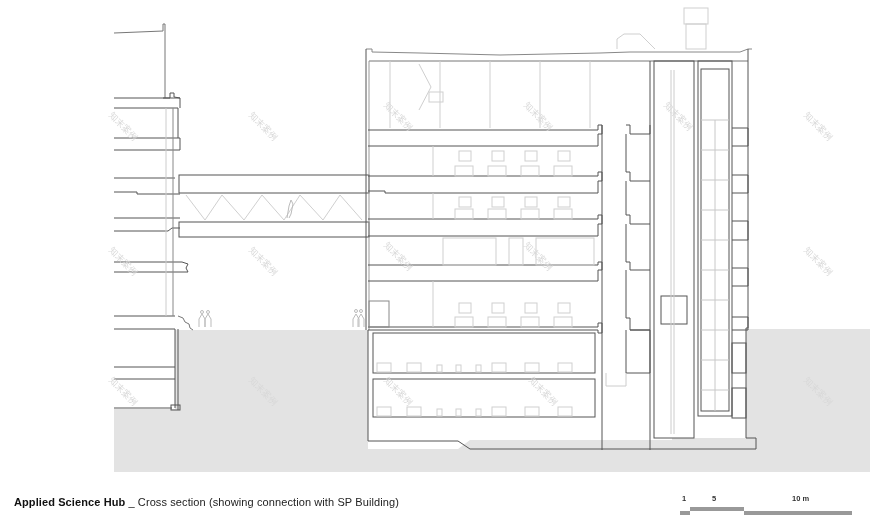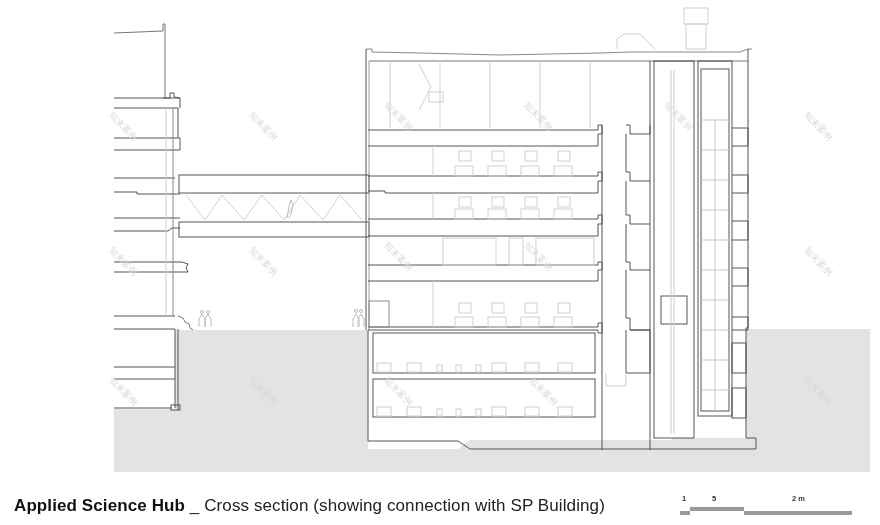--- a/index.html
+++ b/index.html
@@ -1,19 +1,19 @@
 <!DOCTYPE html>
 <html><head>
 <meta charset="utf-8">
 <style>
   html, body { margin: 0; padding: 0; background: #ffffff; }
   body { width: 880px; height: 525px; position: relative; overflow: hidden;
          font-family: "Liberation Sans", sans-serif; }
   #drawing { position: absolute; left: 0; top: 0; width: 880px; height: 525px; }
-  .caption { position: absolute; left: 14px; top: 496px; font-size: 17px; color: #222;
+  .caption { position: absolute; left: 14px; top: 496px; font-size: 11px; color: #222;
              white-space: nowrap; letter-spacing: 0.1px; }
   .caption .title { font-weight: bold; color: #111; }
   .scalebar { position: absolute; left: 678px; top: 494px; width: 200px; height: 30px; }
   .scalebar .lbl { position: absolute; top: 0; font-size: 7.5px; font-weight: bold; color: #333; }
   .scalebar .seg { position: absolute; background: #999; height: 4px; }
   .wm { position: absolute; font-size: 9px; color: #d8d8d8; transform: rotate(45deg);
         pointer-events: none; }
 </style>
 </head>
 <body>
@@ -226,17 +226,17 @@
 <div class="wm" style="left:525px;top:385px;">知末案例</div>
 <div class="wm" style="left:800px;top:385px;">知末案例</div>
 
 <div class="caption">
   <span class="title">Applied Science Hub</span><span> _ </span><span>Cross section (showing connection with SP Building)</span>
 </div>
 
 <div class="scalebar">
   <span class="lbl" style="left:4px;">1</span>
   <span class="lbl" style="left:34px;">5</span>
-  <span class="lbl" style="left:114px;">2 m</span>
+  <span class="lbl" style="left:114px;">10 m</span>
   <div class="seg" style="left:2px;top:17px;width:10px;"></div>
   <div class="seg" style="left:12px;top:13px;width:54px;"></div>
   <div class="seg" style="left:66px;top:17px;width:108px;"></div>
 </div>
 
 </body></html>

